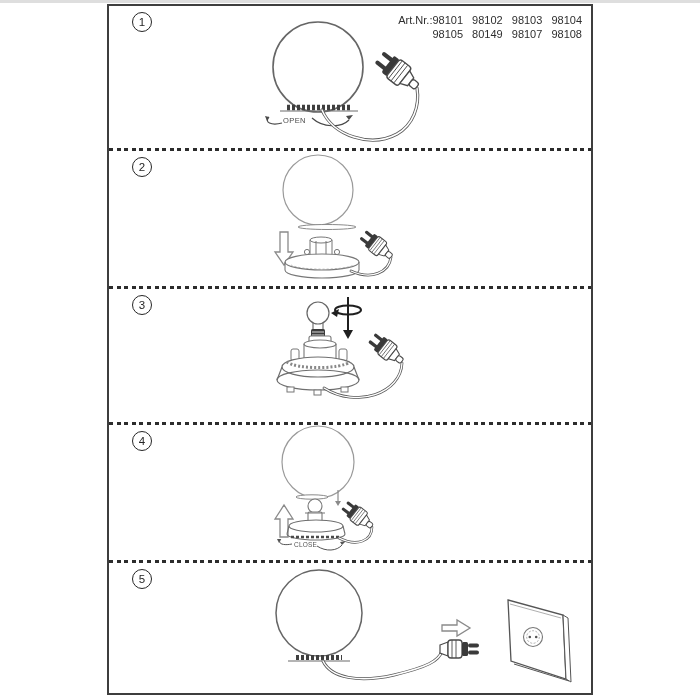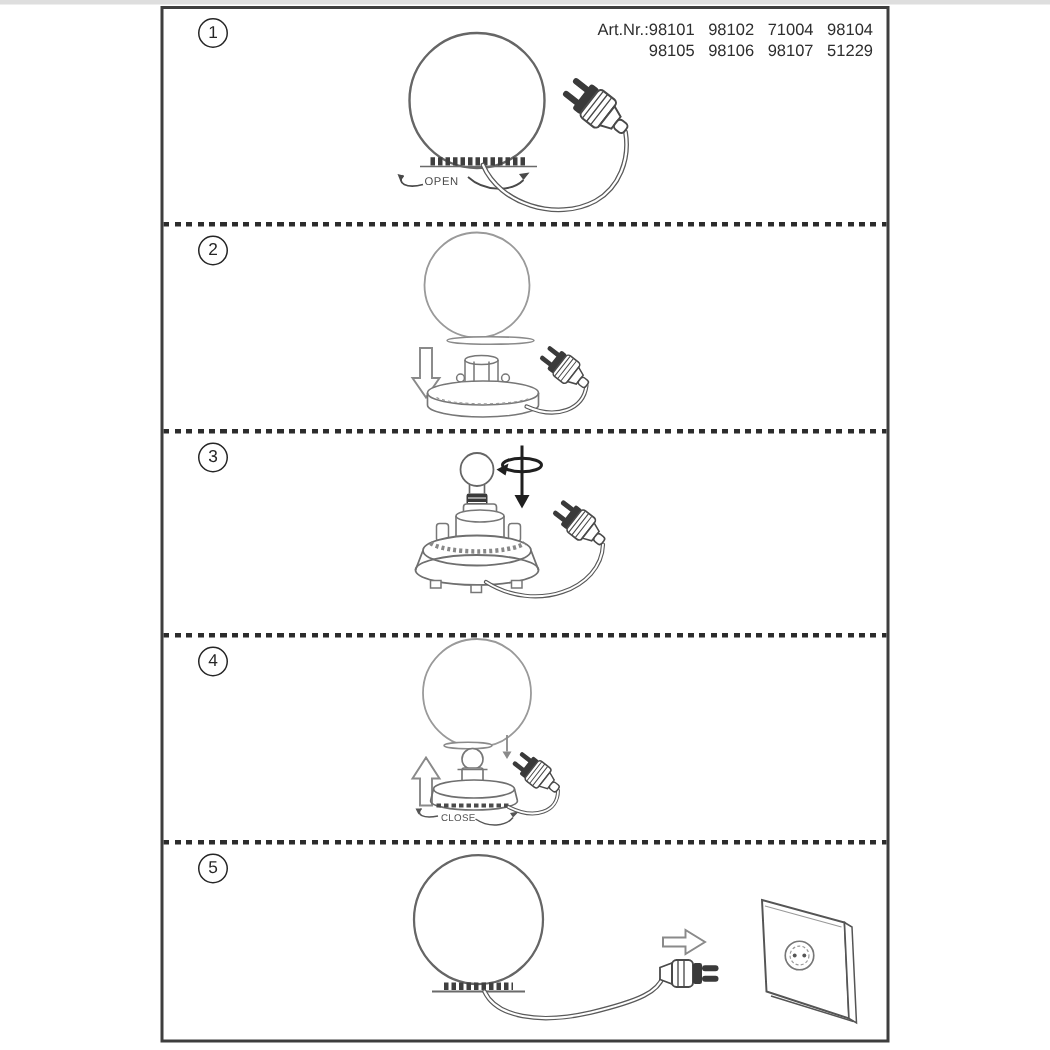--- a/index.html
+++ b/index.html
@@ -51,22 +51,22 @@
       <rect x="11" y="-3.8" width="8" height="7.6" rx="2.5" fill="#ffffff" stroke="#4a4a4a" stroke-width="1.3"></rect>
     </g>
   </defs>
 </svg>
 
 <div class="panel">
 
   <div class="section sec1">
     <div class="badge">1</div>
     <div class="artnr">
-      <div>Art.Nr.:98101 98102 71004 98104</div>
-      <div>98105 98106 98107 51229</div>
+      <div>Art.Nr.:98101 98102 98103 98104</div>
+      <div>98105 80149 98107 98108</div>
     </div>
     <svg class="diagram" width="482" height="142" viewBox="0 0 482 142">
       <g>
         <circle cx="209" cy="61" r="45" fill="#ffffff" stroke="#666666" stroke-width="1.6"></circle>
         <line x1="171" y1="105" x2="249" y2="105" stroke="#6a6a6a" stroke-width="1"></line>
         <line x1="178" y1="101.5" x2="242" y2="101.5" stroke="#3f3f3f" stroke-width="5.5" stroke-dasharray="3 2"></line>
       </g>
       <g>
         <path d="M 173 117 C 162 120, 155 116, 160 111" fill="none" stroke="#4a4a4a" stroke-width="1.2"></path>
         <path d="M 160 111 l -4 -1 l 2 5 z" fill="#4a4a4a"></path>

